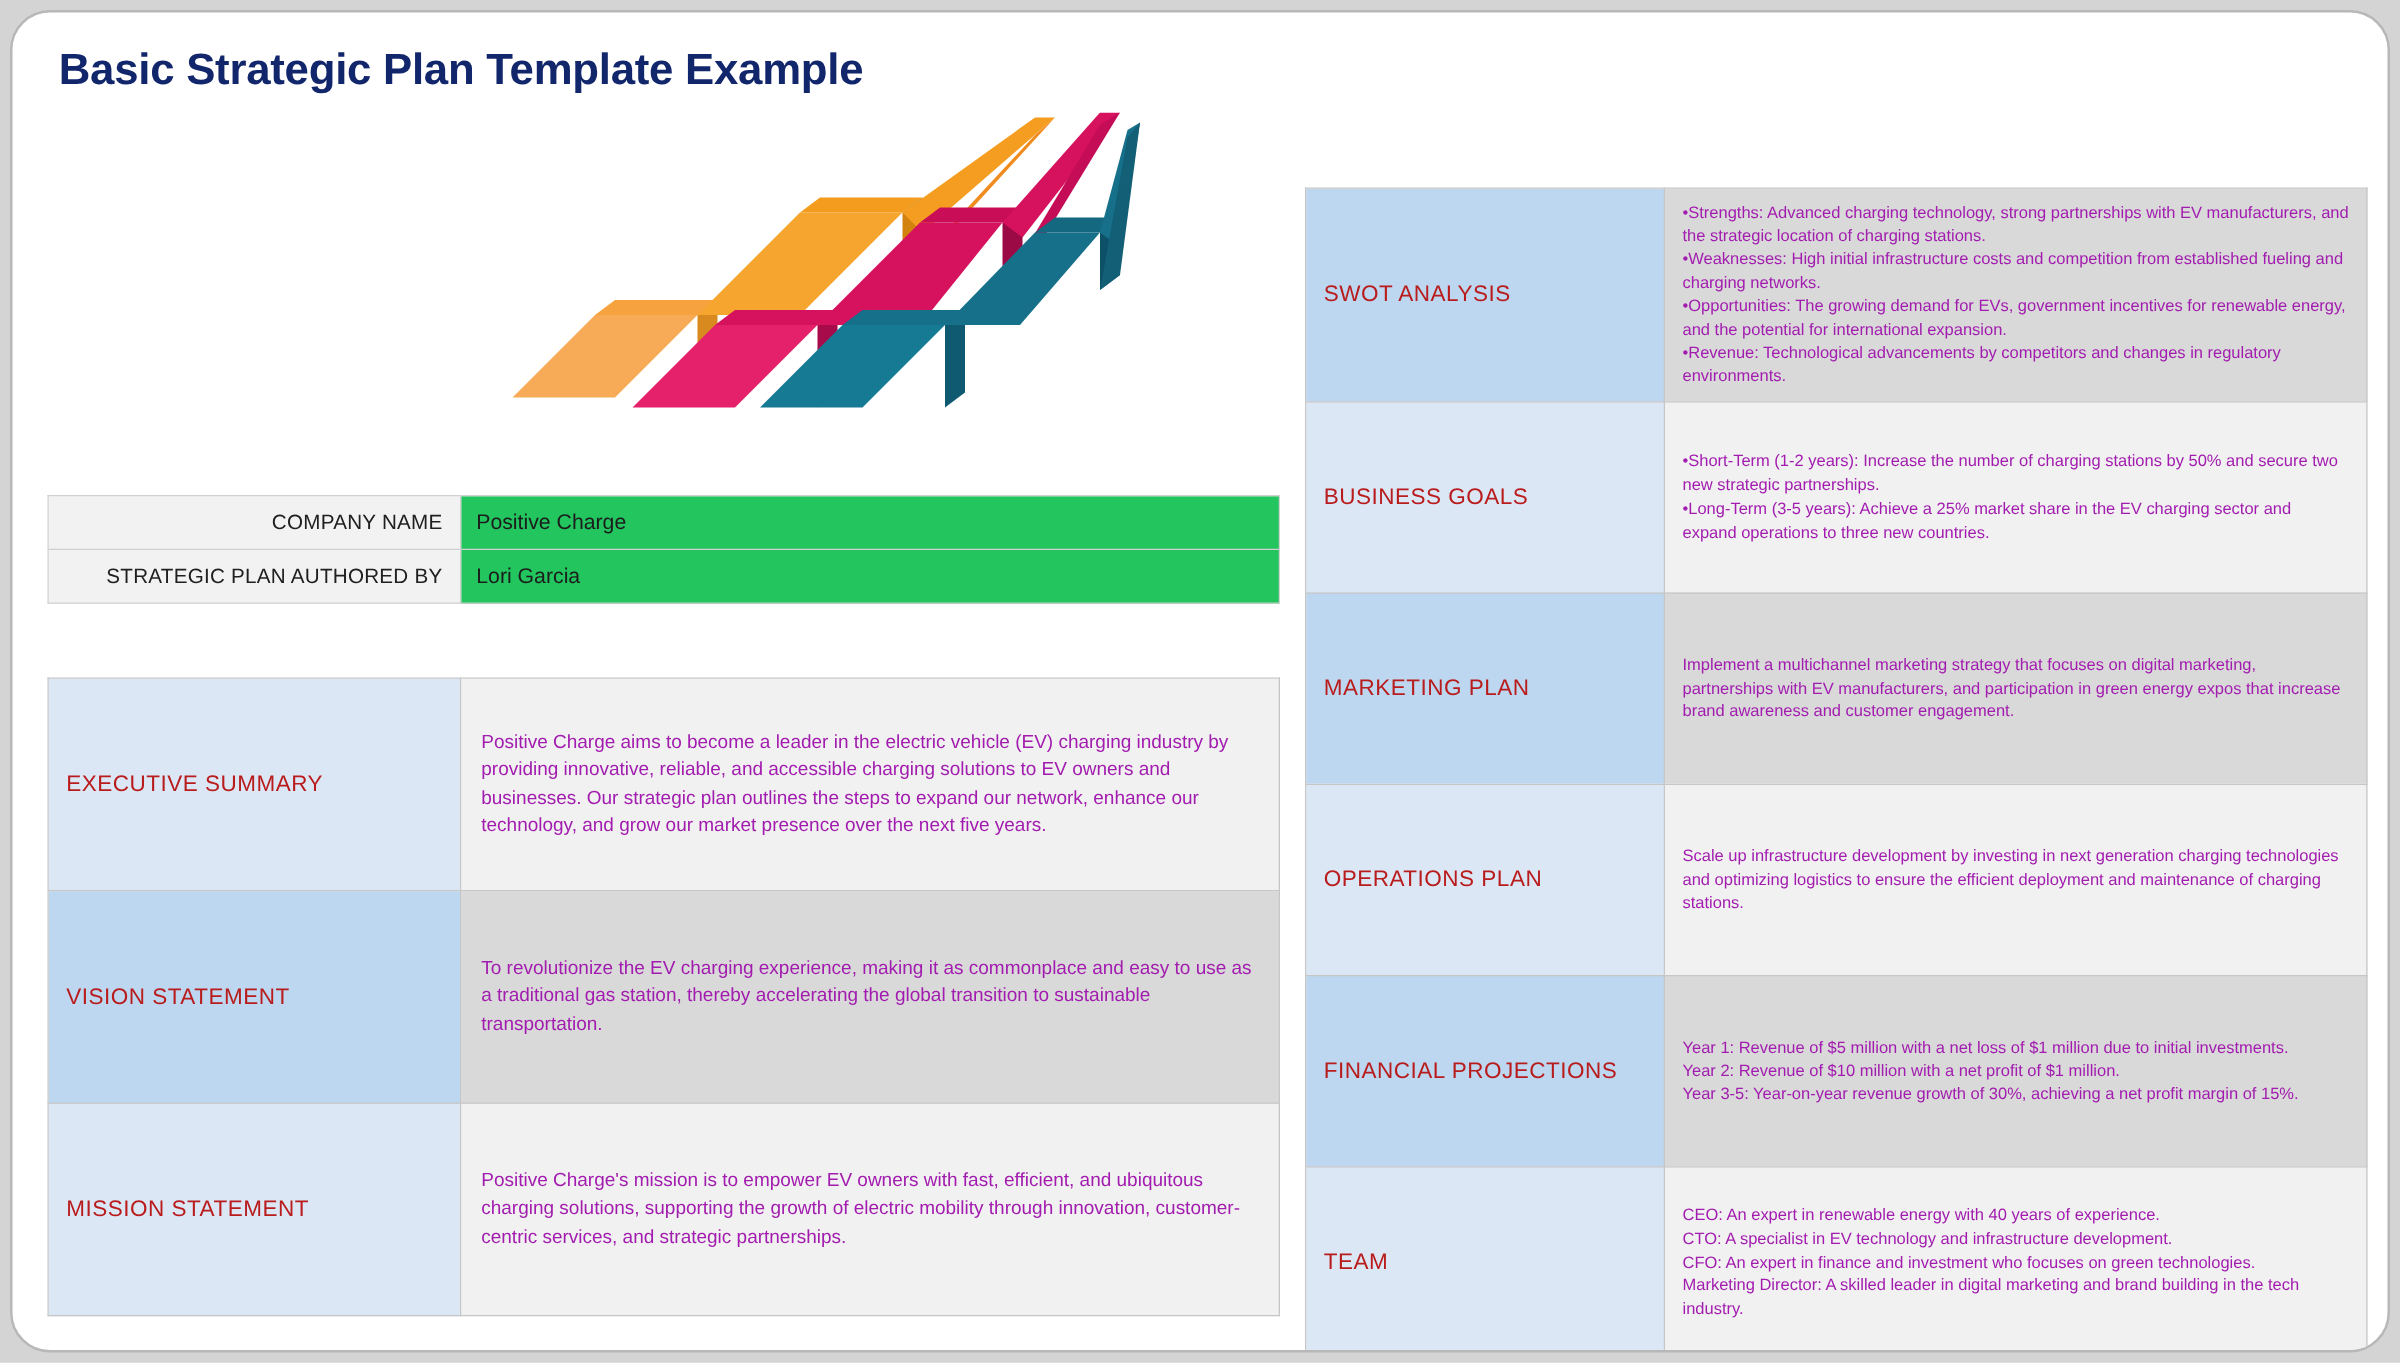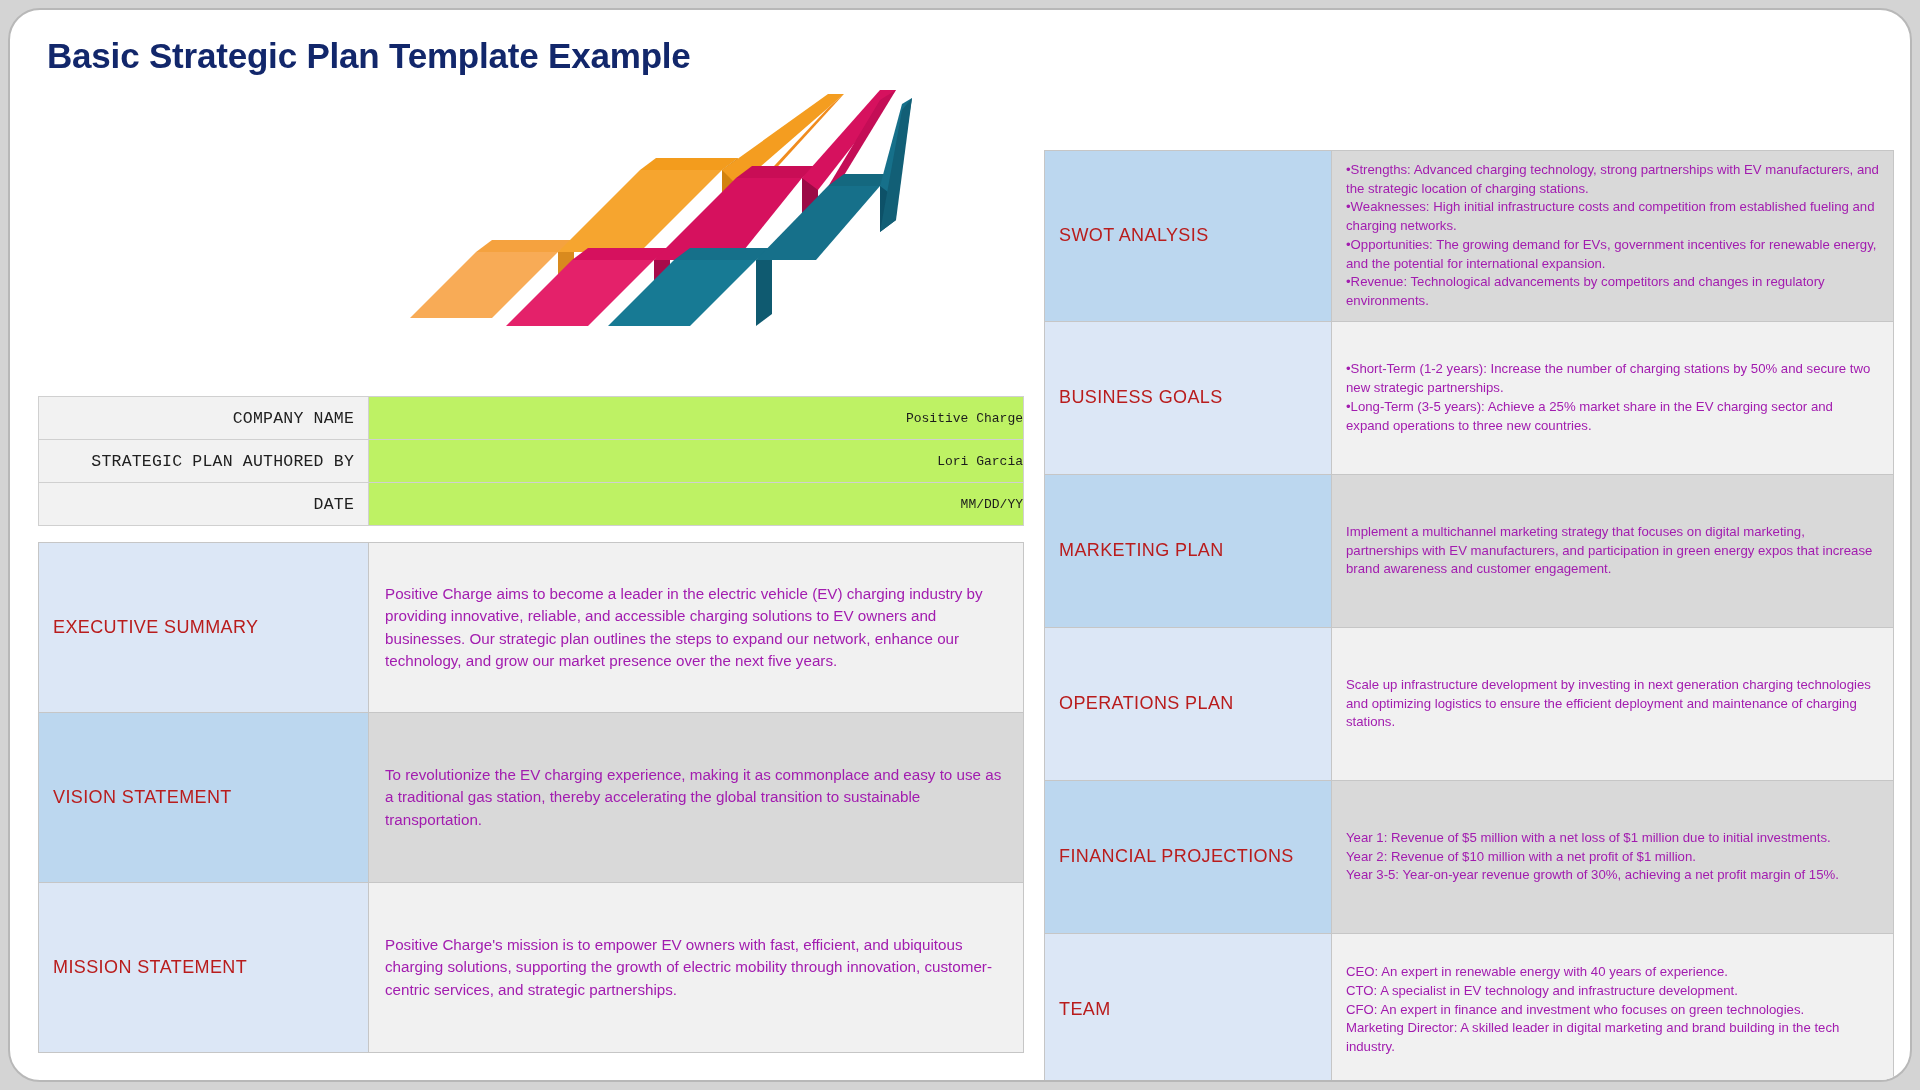--- a/index.html
+++ b/index.html
@@ -45,42 +45,40 @@
     width: 510px; height: 300px;
   }
   .hero-graphic svg { display: block; width: 100%; height: 100%; }
   
   .info-table {
     position: absolute;
     left: 28px; top: 386px;
     width: 986px;
     border-collapse: collapse;
     table-layout: fixed;
-    font-family: Liberation Mono, monospace;
   }
   .info-table td {
     border: 1px solid #d0d0d0;
     height: 43px;
     vertical-align: middle;
   }
   .info-table td.lbl {
     width: 330px;
     background: #f2f2f2;
     text-align: right;
     padding-right: 14px;
     font-size: 16.5px;
     color: #202020;
     letter-spacing: 0.2px;
   }
   .info-table td.val {
-    background: #bef264;
+    background: #22c55e;
     padding-left: 12px;
-    font-size: 13px;
+    font-size: 17px;
     color: #1c1c1c;
-    text-align: right;
   }
   
   .sect-table {
     position: absolute;
     border-collapse: collapse;
     table-layout: fixed;
   }
   .sect-table td { border: 1px solid #c6c6c6; vertical-align: middle; }
   .sect-table td.sec-label {
     font-size: 18px;
@@ -165,24 +163,20 @@
   <table class="info-table" id="info-table">
     <tbody>
         <tr>
           <td class="lbl">COMPANY NAME</td>
           <td class="val">Positive Charge</td>
         </tr>
         <tr>
           <td class="lbl">STRATEGIC PLAN AUTHORED BY</td>
           <td class="val">Lori Garcia</td>
         </tr>
-        <tr>
-          <td class="lbl">DATE</td>
-          <td class="val">MM/DD/YY</td>
-        </tr>
       </tbody>
   </table>
 
   <table class="sect-table" id="left-sections">
     <tbody>
         <tr class="tone-a">
           <td class="sec-label">EXECUTIVE SUMMARY</td>
           <td class="sec-body big">Positive Charge aims to become a leader in the electric vehicle (EV) charging industry by providing innovative, reliable, and accessible charging solutions to EV owners and businesses. Our strategic plan outlines the steps to expand our network, enhance our technology, and grow our market presence over the next five years.</td>
         </tr>
         <tr class="tone-b">

